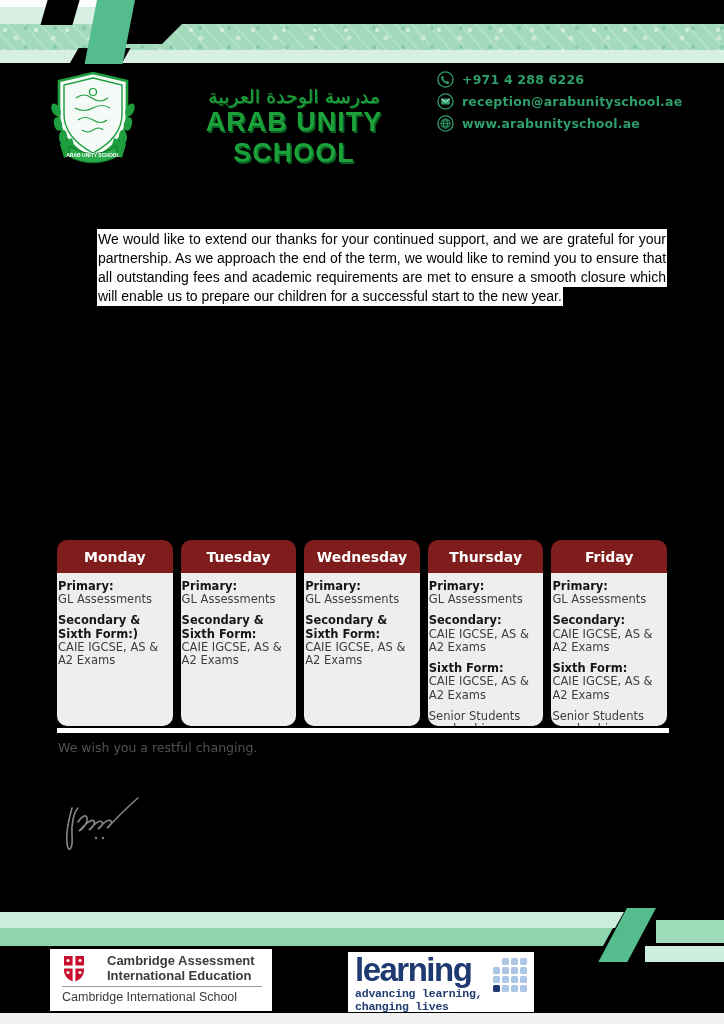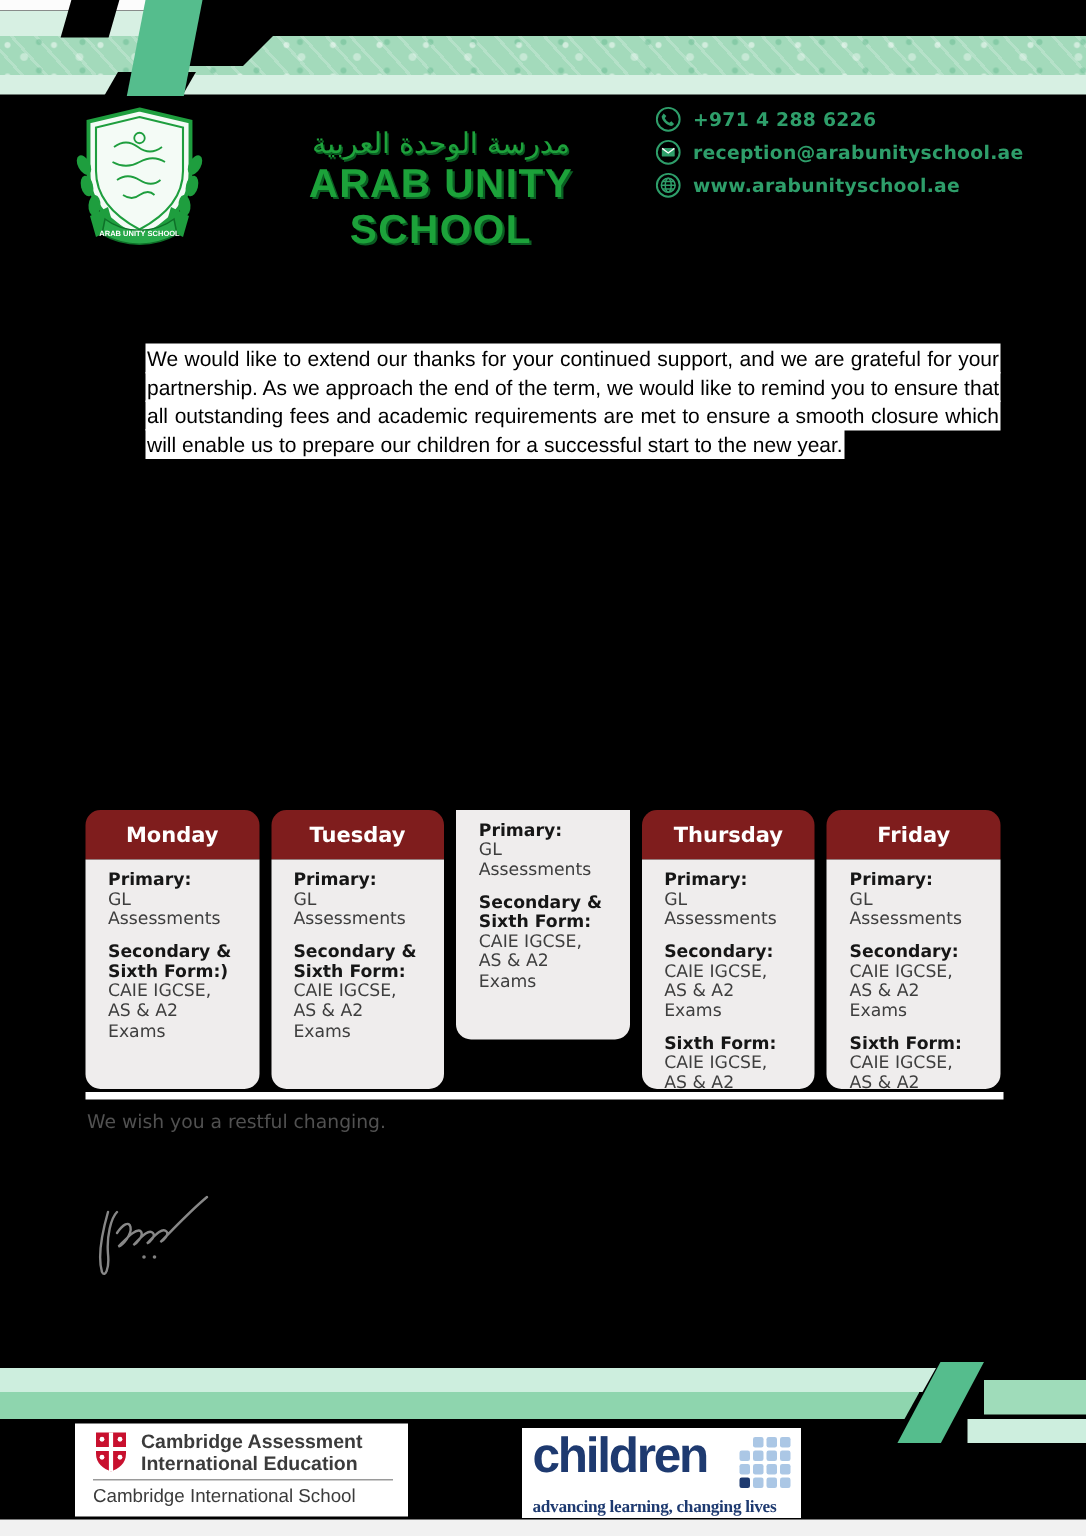--- a/index.html
+++ b/index.html
@@ -53,21 +53,21 @@
   .letter .hl { background:#fff; padding:2px 1px; box-decoration-break:clone; -webkit-box-decoration-break:clone; }
 
   
   .schedule { position:absolute; left:57px; top:540px; width:610px; }
   .days { display:flex; gap:8px; }
   .day-card { flex:1 1 0; display:flex; flex-direction:column; }
   .day-head { height:33px; background:#7f1d1d; border-radius:10px 10px 0 0;
               color:#fff; font-weight:bold; font-size:14px; display:flex;
               align-items:center; justify-content:center; }
   .day-body { background:#efeded; border-radius:0 0 10px 10px; height:153px;
-              padding:7px 15px; font-size:11.5px; line-height:1.15; overflow:hidden; }
+              padding:7px 1px; font-size:11.5px; line-height:1.15; overflow:hidden; }
   .entry { margin-bottom:8px; }
   .entry-heading { display:block; font-weight:bold; color:#161616; }
   .entry-body { display:block; color:#3e3e3e; }
   .schedule-bar { margin-top:2px; width:612px; height:5px; background:#fff; }
 
   .closing { position:absolute; left:58px; top:740px; color:#515151; font-size:12.5px; }
   .signature { position:absolute; left:58px; top:778px; }
 
   
   .deco-bottom { position:absolute; left:0; top:905px; width:724px; height:62px; }
@@ -77,36 +77,36 @@
            clip-path:polygon(0 0,100% 0,calc(100% - 10px) 100%,0 100%); }
   .b-med-right { position:absolute; left:656px; top:15px; width:68px; height:23px; background:#9fdcba; }
   .b-pale-right { position:absolute; left:645px; top:41px; width:79px; height:16px; background:#cdeede; }
   .b-diag { position:absolute; left:627px; top:3px; width:29px; height:54px; background:#55bd8d;
             transform:skewX(-28deg); transform-origin:top left; }
 
   
   .cambridge-card { position:absolute; left:50px; top:949px; width:222px; height:62px;
                     background:#fff; padding:5px 10px 4px 12px;
                     font-family:"Liberation Sans",sans-serif; color:#3b3b3b; }
-  .cam-top { display:flex; align-items:flex-start; gap:8px; }
+  .cam-top { display:flex; align-items:flex-end; gap:21px; }
   .cam-name { font-size:13px; font-weight:bold; line-height:1.12; }
   .cam-divider { border:none; border-top:1px solid #9a9a9a; margin:3px 0 3px 0; }
   .cam-school { font-size:12.5px; }
 
   .edexcel-card { position:absolute; left:348px; top:952px; width:186px; height:60px;
                   background:#fff; padding:1px 7px 0 7px; position:absolute; }
   .edexcel-word { font-family:"Liberation Sans",sans-serif; font-weight:bold; font-size:33px;
                   letter-spacing:-1.5px; color:#1e3a70; line-height:1.0; }
   .edexcel-grid { position:absolute; right:7px; top:6px; display:grid;
                   grid-template-columns:repeat(4,7px); grid-auto-rows:7px; gap:2px; }
   .edexcel-grid i { background:#abc7e5; border-radius:1.5px; }
   .edexcel-grid i.blank { background:transparent; }
   .edexcel-grid i.dark { background:#1e3a70; }
-  .edexcel-tag { font-family:Liberation Serif, serif; font-size:11.5px; font-weight:bold;
-                 color:#1e3a70; margin-top:13px; letter-spacing:-.2px; }
+  .edexcel-tag { font-family:Liberation Mono, monospace; font-size:11.5px; font-weight:bold;
+                 color:#1e3a70; margin-top:1px; letter-spacing:-.2px; }
 
   .page-bottom-strip { position:absolute; left:0; top:1013px; width:724px; height:11px; background:#f1f1f1; }
 </style>
 </head>
 <body>
 
 <div class="page">
 
   <div class="deco-top">
     <div class="white-top"></div>
@@ -209,20 +209,21 @@
               <span class="entry-heading">Primary:</span>
               <span class="entry-body">GL Assessments</span>
             </div>
             <div class="entry">
               <span class="entry-heading">Secondary &amp; Sixth Form:</span>
               <span class="entry-body">CAIE IGCSE, AS &amp; A2 Exams</span>
             </div>
           </div>
         </div>
         <div class="day-card">
+          <div class="day-head">Wednesday</div>
           <div class="day-body">
             <div class="entry">
               <span class="entry-heading">Primary:</span>
               <span class="entry-body">GL Assessments</span>
             </div>
             <div class="entry">
               <span class="entry-heading">Secondary &amp; Sixth Form:</span>
               <span class="entry-body">CAIE IGCSE, AS &amp; A2 Exams</span>
             </div>
           </div>
@@ -309,21 +310,21 @@
       <div class="cam-name">
         <div>Cambridge Assessment</div>
         <div>International Education</div>
       </div>
     </div>
     <hr class="cam-divider">
     <div class="cam-school">Cambridge International School</div>
   </div>
 
   <div class="edexcel-card">
-    <div class="edexcel-word">children</div>
+    <div class="edexcel-word">learning</div>
     <div class="edexcel-grid">
       <i class="blank"></i>
         <i></i>
         <i></i>
         <i></i>
       <i></i>
         <i></i>
         <i></i>
         <i></i>
       <i></i>

